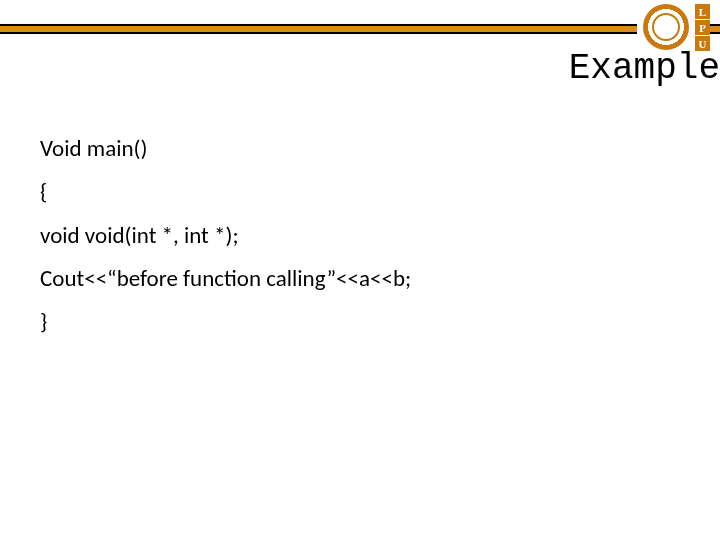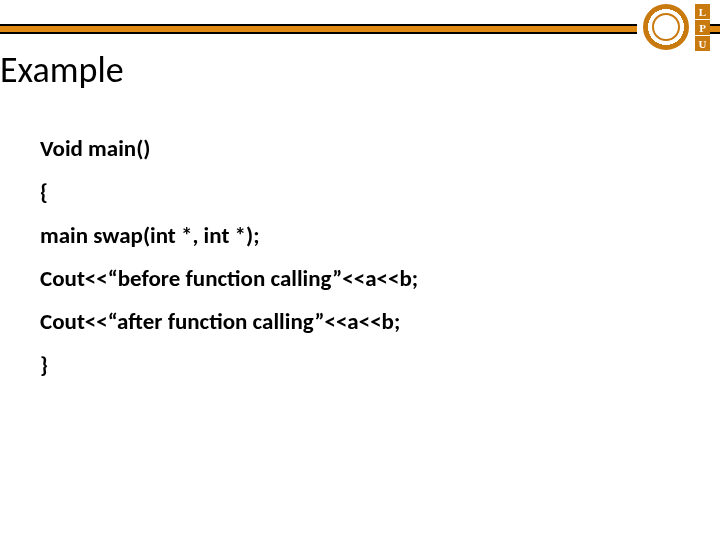--- a/index.html
+++ b/index.html
@@ -67,34 +67,34 @@
     display: flex;
     align-items: center;
     justify-content: center;
     font-family: Georgia, serif;
   }
   .title {
     position: absolute;
     top: 48px;
     left: 0;
     right: 0;
-    text-align: left;
+    text-align: right;
     font-size: 36px;
     font-weight: 400;
     color: #000;
+    font-family: Liberation Mono, monospace;
   }
   .content {
     position: absolute;
     top: 128px;
     left: 40px;
     right: 40px;
     font-size: 23px;
     line-height: 1.75;
     color: #000;
-    font-weight: bold;
   }
   .content div { margin-bottom: 3px; }
 </style>
 </head>
 <body>
 
 <div class="top-stripe">
   <div class="top-stripe-inner"></div>
 </div>
 
@@ -105,17 +105,16 @@
     <span>P</span>
     <span>U</span>
   </div>
 </div>
 
 <div class="title">Example</div>
 
 <div class="content">
   <div>Void main()</div>
   <div>{</div>
-  <div>main swap(int *, int *);</div>
+  <div>void void(int *, int *);</div>
   <div>Cout&lt;&lt;“before function calling”&lt;&lt;a&lt;&lt;b;</div>
-  <div>Cout&lt;&lt;“after function calling”&lt;&lt;a&lt;&lt;b;</div>
   <div>}</div>
 </div>
 
 </body></html>

